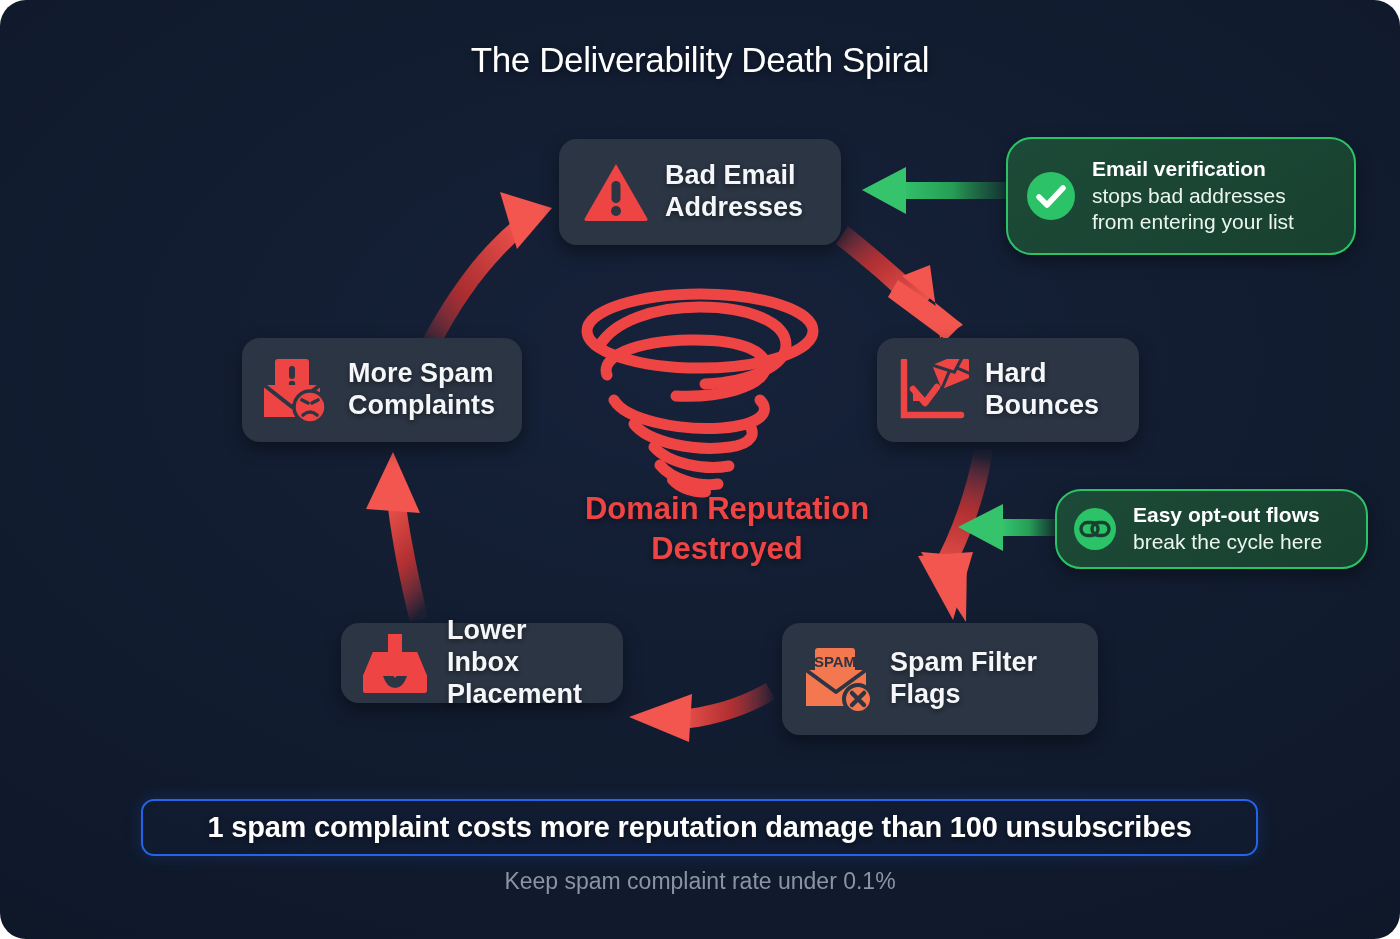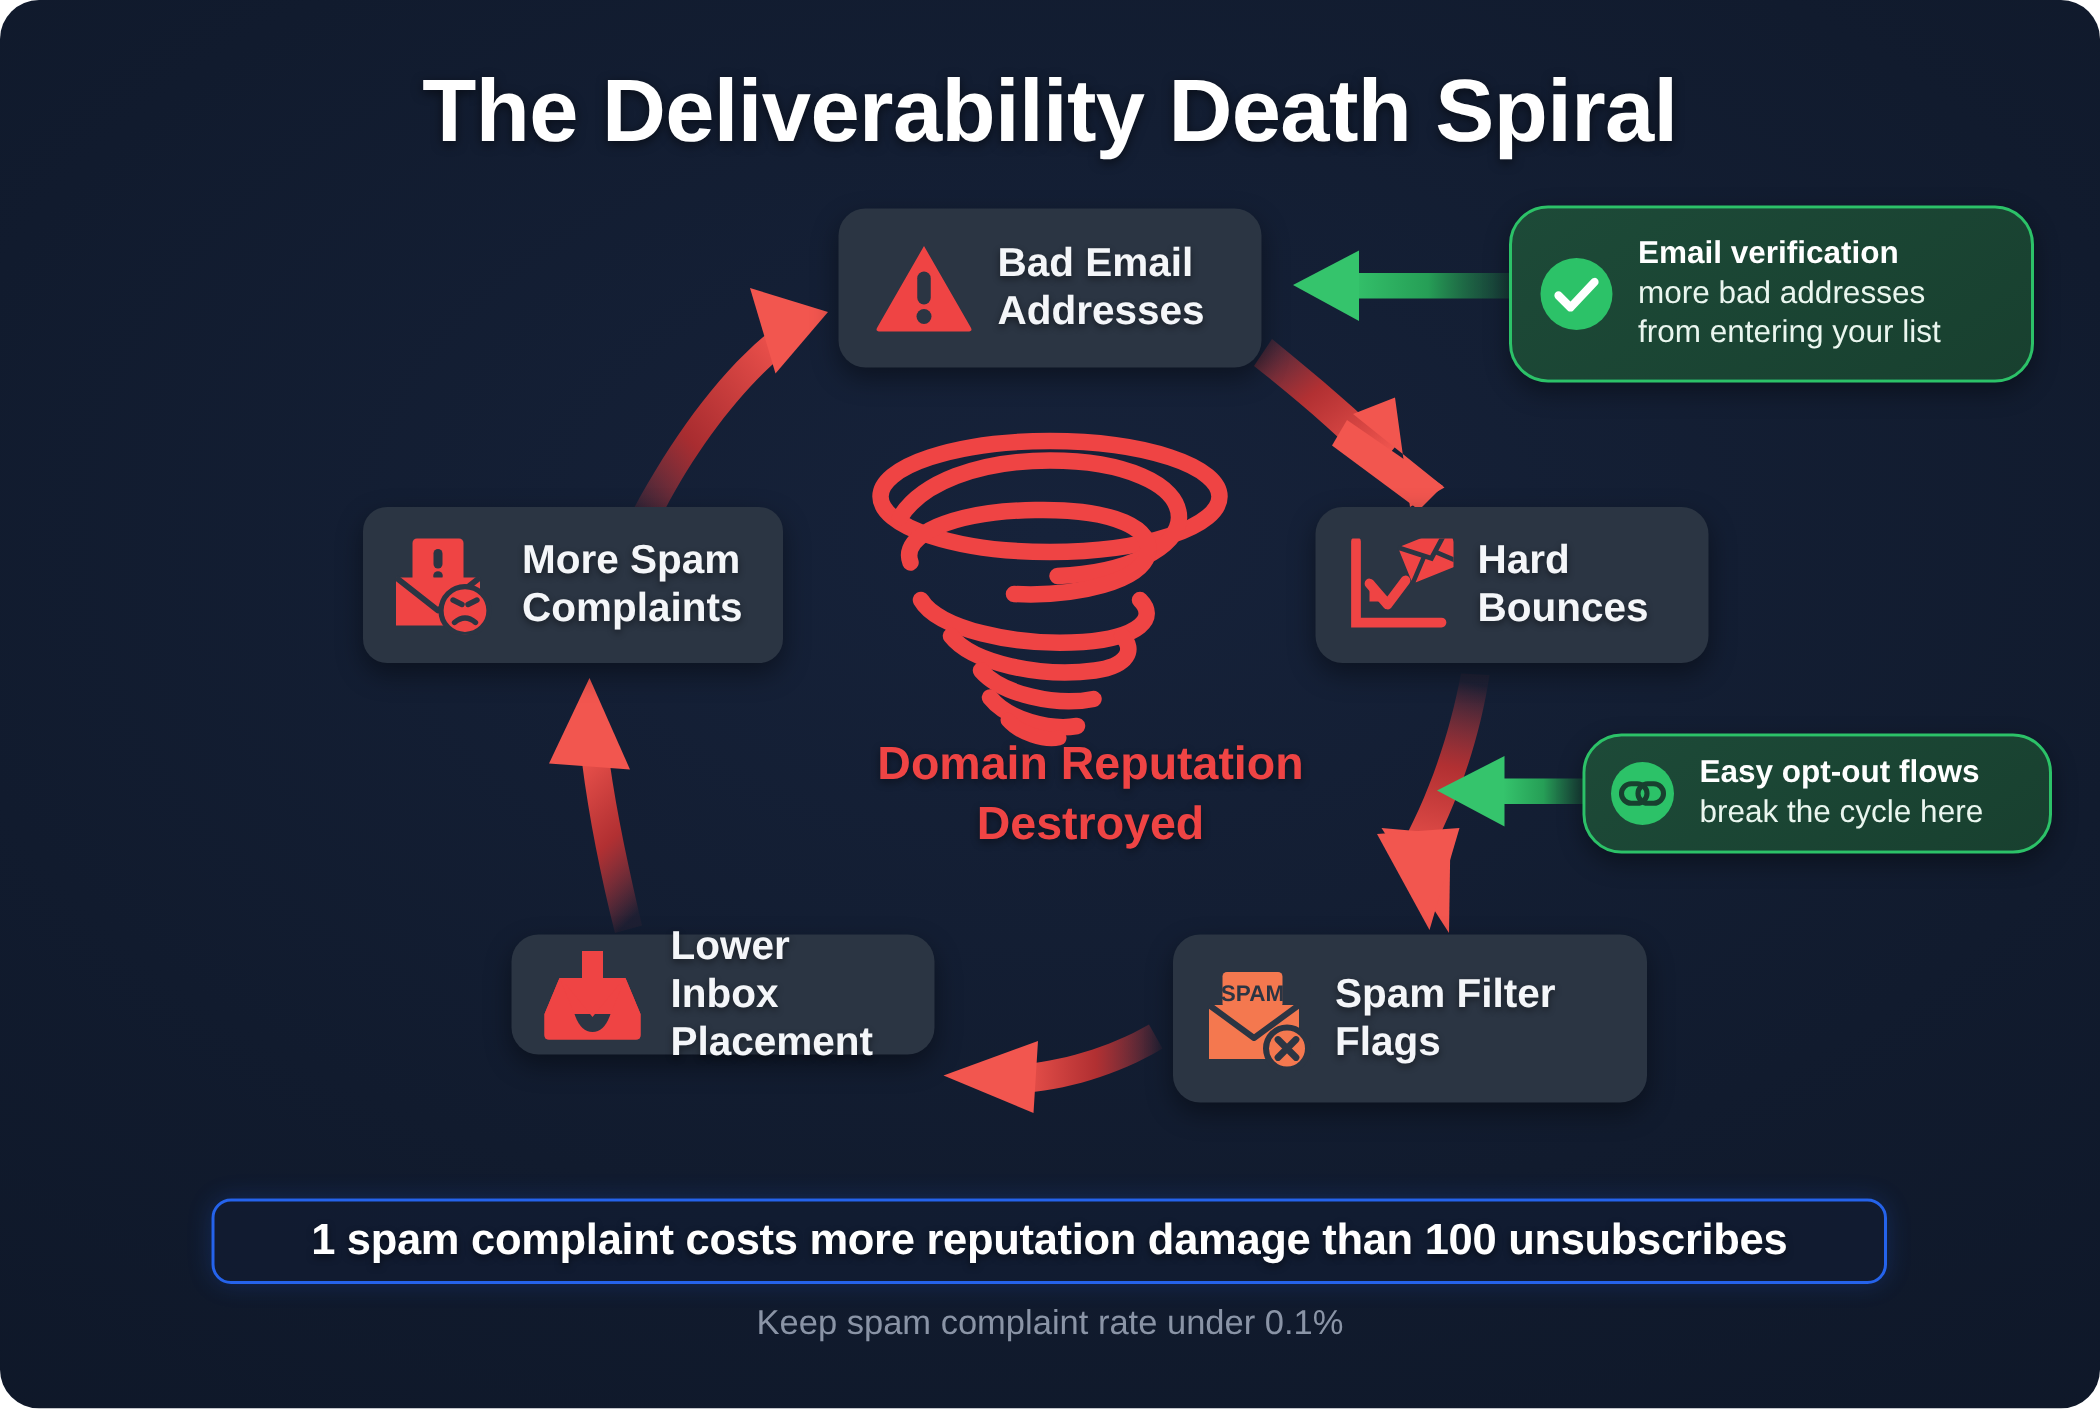--- a/index.html
+++ b/index.html
@@ -23,22 +23,22 @@
     box-sizing: border-box;
   }
 
   
   #title {
     position: absolute;
     top: 40px;
     left: 0;
     width: 1400px;
     text-align: center;
-    font-size: 59px;
-    font-weight: bold;
+    font-size: 35px;
+    font-weight: normal;
     color: #ffffff;
     letter-spacing: -0.4px;
     text-shadow: 0 2px 7px rgba(0,0,0,0.55);
   }
 
   
   #arrows, #spiral {
     position: absolute;
     top: 0; left: 0;
     width: 1400px;
@@ -64,21 +64,21 @@
     line-height: 1.18;
     text-shadow: 0 2px 5px rgba(0,0,0,0.45);
     white-space: pre-line;
   }
   .node .ico { flex: 0 0 auto; display: block; }
 
   #node-bad       { left: 559px; top: 139px;  width: 282px; height: 106px; padding: 0 24px; }
   #node-bounces   { left: 877px; top: 338px;  width: 262px; height: 104px; padding: 0 22px; }
   #node-spam      { left: 782px; top: 623px;  width: 316px; height: 112px; padding: 0 20px; }
   #node-inbox     { left: 341px; top: 623px;  width: 282px; height: 80px; padding: 0 18px; }
-  #node-complaints{ left: 242px; top: 338px;  width: 280px; height: 104px; padding: 0 20px; border-radius: 16px; }
+  #node-complaints{ left: 242px; top: 338px;  width: 280px; height: 104px; padding: 0 20px; }
 
   
   .callout {
     position: absolute;
     display: flex;
     align-items: center;
     gap: 16px;
     background: linear-gradient(145deg, #1d4a38 0%, #18402f 100%);
     border: 2.5px solid #2cc268;
     border-radius: 26px;
@@ -309,21 +309,21 @@
 Complaints</div>
   </div>
 
   <div class="callout" id="callout-verify">
     <svg class="ico" width="50" height="50" viewBox="0 0 50 50">
       <circle cx="25" cy="25" r="24" fill="#2cc268"></circle>
       <path d="M13 26 L21 34 L37 17" stroke="#ffffff" stroke-width="5.5" fill="none" stroke-linecap="round" stroke-linejoin="round"></path>
     </svg>
     <div class="ctext">
       <span class="strong">Email verification</span>
-      <span class="reg">more bad addresses</span>
+      <span class="reg">stops bad addresses</span>
       <span class="reg">from entering your list</span>
     </div>
   </div>
 
   <div class="callout" id="callout-optout">
     <svg class="ico" width="44" height="44" viewBox="0 0 44 44">
       <circle cx="22" cy="22" r="21" fill="#2cc268"></circle>
       <rect x="8" y="15.5" width="17" height="13" rx="6.5" fill="none" stroke="#18402f" stroke-width="3.4"></rect>
       <rect x="19" y="15.5" width="17" height="13" rx="6.5" fill="none" stroke="#18402f" stroke-width="3.4"></rect>
     </svg>

